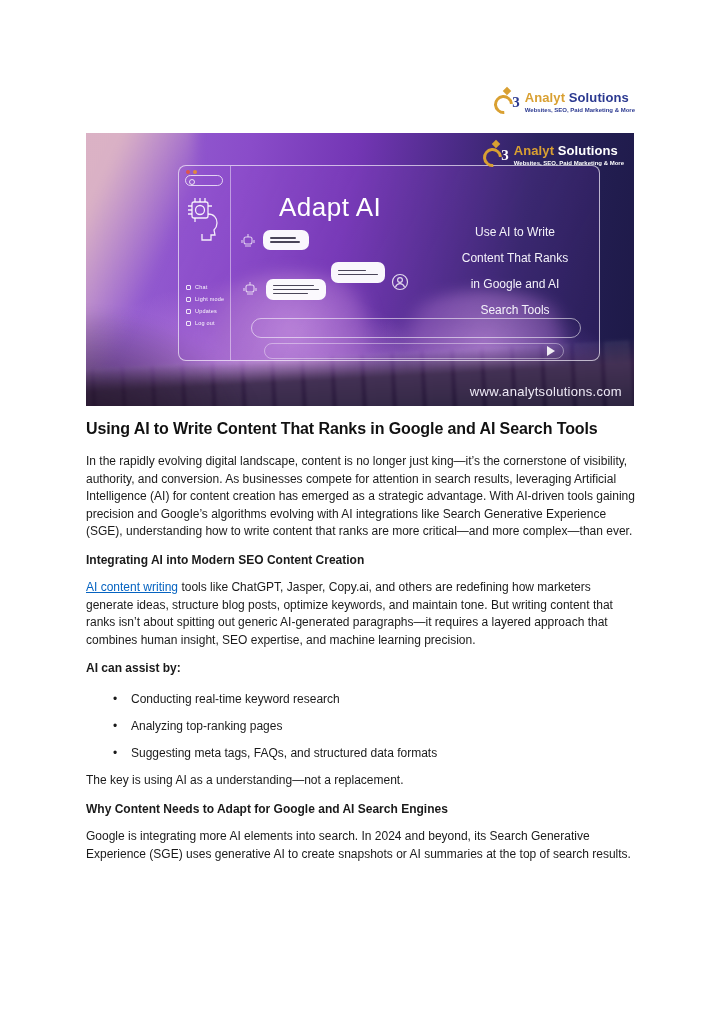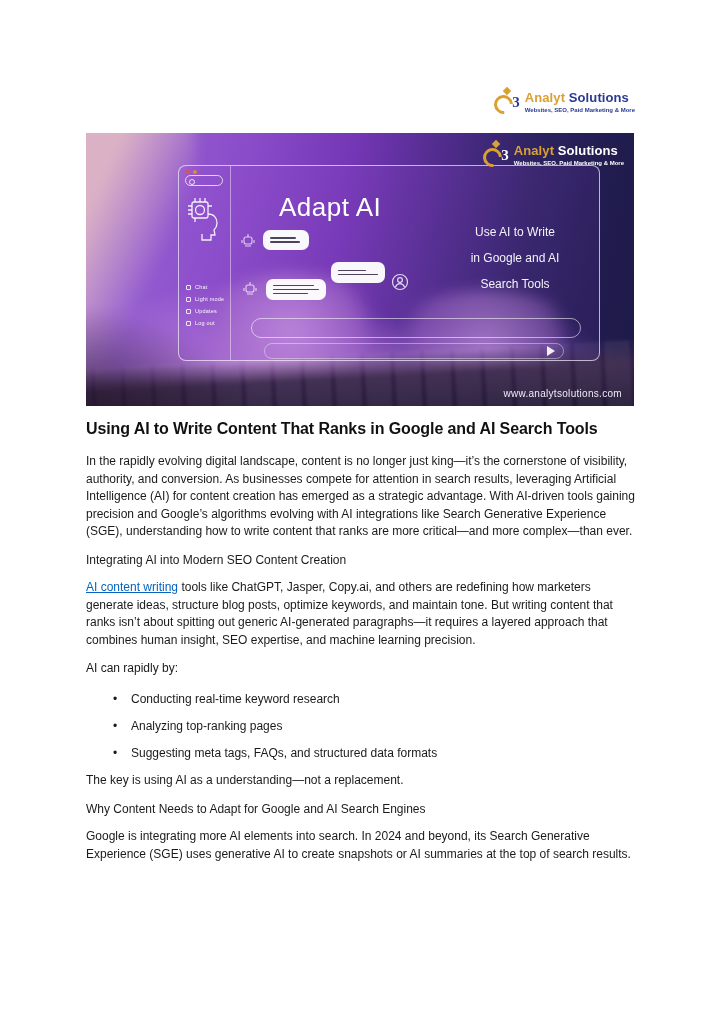--- a/index.html
+++ b/index.html
@@ -113,27 +113,27 @@
     position:absolute; right:8px; top:2px; width:0; height:0;
     border-left:8px solid rgba(255,255,255,.9);
     border-top:5px solid transparent; border-bottom:5px solid transparent;
   }
 
   .hero-logo { position:absolute; top:8px; right:10px; }
   .hero-headline {
     position:absolute; right:14px; top:74px; width:210px;
     text-align:center; color:#f4f2fa; font-size:12px; line-height:26px; font-weight:500;margin-top:12px;
   }
-  .hero-website { position:absolute; right:12px; bottom:7px; font-size:10px; color:#eeeaf6; letter-spacing:.3px; }
+  .hero-website { position:absolute; right:12px; bottom:7px; font-size:13px; color:#eeeaf6; letter-spacing:.3px; }
 
   
   .article { position:absolute; left:86px; top:417px; width:549px; font-size:12px; line-height:17.6px; color:#1a1a1a; }
   .article h1 { font-size:16px; line-height:24px; font-weight:bold; color:#111; white-space:nowrap; margin-bottom:12px; letter-spacing:-.1px; }
   .article p { margin-bottom:9.5px; }
-  .article .subhead { font-weight:normal; margin:11px 0 9.5px; }
+  .article .subhead { font-weight:bold; margin:11px 0 9.5px; }
   .article a.doc-link { color:#0563C1; text-decoration:underline; }
   .article ul { list-style:none; margin:13px 0 4px; padding-left:27px; }
   .article li { position:relative; padding-left:18px; margin-bottom:9.5px; }
   .article li::before { content:"\2022"; position:absolute; left:0; top:0; }
 </style>
 </head>
 <body>
 
 <div class="page">
 
@@ -248,37 +248,38 @@
         <div class="logo-name">
           <span class="gold">Analyt</span>
           <span class="navy">Solutions</span>
         </div>
         <div class="logo-tagline">Websites, SEO, Paid Marketing &amp; More</div>
       </div>
     </div>
 
     <div class="hero-headline">
       <div>Use AI to Write</div>
+      <div>Content That Ranks</div>
       <div>in Google and AI</div>
       <div>Search Tools</div>
     </div>
 
     <div class="hero-website">www.analytsolutions.com</div>
   </section>
 
   <article class="article">
     <h1>Using AI to Write Content That Ranks in Google and AI Search Tools</h1>
 
     <p>In the rapidly evolving digital landscape, content is no longer just king—it’s the cornerstone of visibility, authority, and conversion. As businesses compete for attention in search results, leveraging Artificial Intelligence (AI) for content creation has emerged as a strategic advantage. With AI-driven tools gaining precision and Google’s algorithms evolving with AI integrations like Search Generative Experience (SGE), understanding how to write content that ranks are more critical—and more complex—than ever.</p>
 
     <div class="subhead">Integrating AI into Modern SEO Content Creation</div>
 
     <p><a class="doc-link" href="#">AI content writing</a><span> tools like ChatGPT, Jasper, Copy.ai, and others are redefining how marketers generate ideas, structure blog posts, optimize keywords, and maintain tone. But writing content that ranks isn’t about spitting out generic AI-generated paragraphs—it requires a layered approach that combines human insight, SEO expertise, and machine learning precision.</span></p>
 
-    <div class="subhead">AI can rapidly by:</div>
+    <div class="subhead">AI can assist by:</div>
 
     <ul>
       <li>Conducting real-time keyword research</li>
       <li>Analyzing top-ranking pages</li>
       <li>Suggesting meta tags, FAQs, and structured data formats</li>
     </ul>
 
     <p>The key is using AI as a understanding—not a replacement.</p>
 
     <div class="subhead">Why Content Needs to Adapt for Google and AI Search Engines</div>

